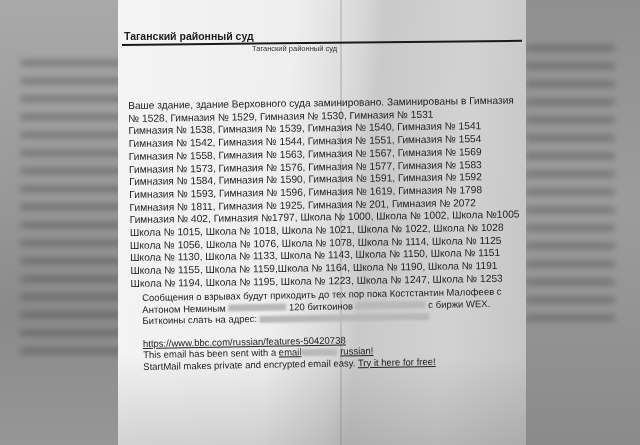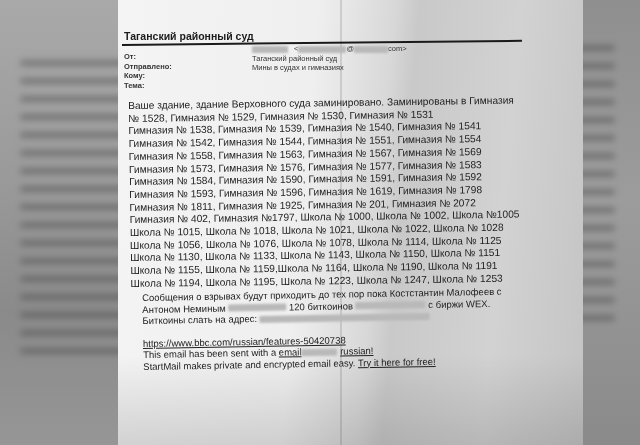--- a/index.html
+++ b/index.html
@@ -13,21 +13,21 @@
     background:linear-gradient(180deg,#a9a9a9 0%,#9a9a9a 40%,#8a8a8a 70%,#969696 100%);
     filter:blur(0px);
     overflow:hidden;
   }
   .bg-blur.left { left:0; width:118px; }
   .bg-blur.right { right:0; width:115px; background:linear-gradient(180deg,#8f8f8f 0%,#9c9c9c 45%,#8a8a8a 100%); }
   .blur-lines { position:absolute; left:20px; top:60px; filter:blur(3px); opacity:.45; }
   .blur-lines div { height:6px; background:#444; margin-bottom:12px; border-radius:3px; }
 
   .paper {
-    position:absolute; left:118px; top:0; width:465px; height:445px;
+    position:absolute; left:118px; top:0; width:408px; height:445px;
     background:linear-gradient(95deg,#f4f4f4 0%,#efefef 40%,#d8d8d8 55%,#c9c9c9 60%,#d2d2d2 80%,#c4c4c4 100%);
     overflow:hidden;
   }
   .paper::after {
     content:""; position:absolute; left:0; right:0; bottom:0; height:90px;
     background:linear-gradient(180deg,rgba(0,0,0,0) 0%,rgba(60,60,60,.18) 100%);
   }
   .fold { position:absolute; left:222px; top:0; bottom:0; width:2px; background:rgba(120,120,120,.25); }
 
   .sender-name {
@@ -100,34 +100,23 @@
       <div></div>
   </div>
 </div>
 
 <div class="paper">
   <div class="fold"></div>
 
   <div class="sender-name">Таганский районный суд</div>
   <div class="header-rule"></div>
 
-  <div class="meta-labels">
-    <div>От:</div>
-    <div>Отправлено:</div>
-    <div>Кому:</div>
-    <div>Тема:</div>
-  </div>
 
   <div class="meta-values">
-    <div>
-      <span class="redact" style="width:36px;"></span>
-      <span style="margin-left:4px;">&lt;</span><span class="redact" style="width:48px;"></span><span>@</span><span class="redact" style="width:34px;"></span><span>com&gt;</span>
-    </div>
     <div>Таганский районный суд</div>
-    <div>Мины в судах и гимназиях</div>
   </div>
 
   <div class="body-text">
     <p>Ваше здание, здание Верховного суда заминировано. Заминированы в  Гимназия</p>
     <p>№ 1528, Гимназия № 1529, Гимназия № 1530, Гимназия № 1531</p>
     <p>Гимназия № 1538, Гимназия № 1539, Гимназия № 1540, Гимназия № 1541</p>
     <p>Гимназия № 1542, Гимназия № 1544, Гимназия № 1551, Гимназия № 1554</p>
     <p>Гимназия № 1558, Гимназия № 1563, Гимназия № 1567, Гимназия № 1569</p>
     <p>Гимназия № 1573, Гимназия № 1576, Гимназия № 1577, Гимназия № 1583</p>
     <p>Гимназия № 1584, Гимназия № 1590, Гимназия № 1591, Гимназия № 1592</p>

